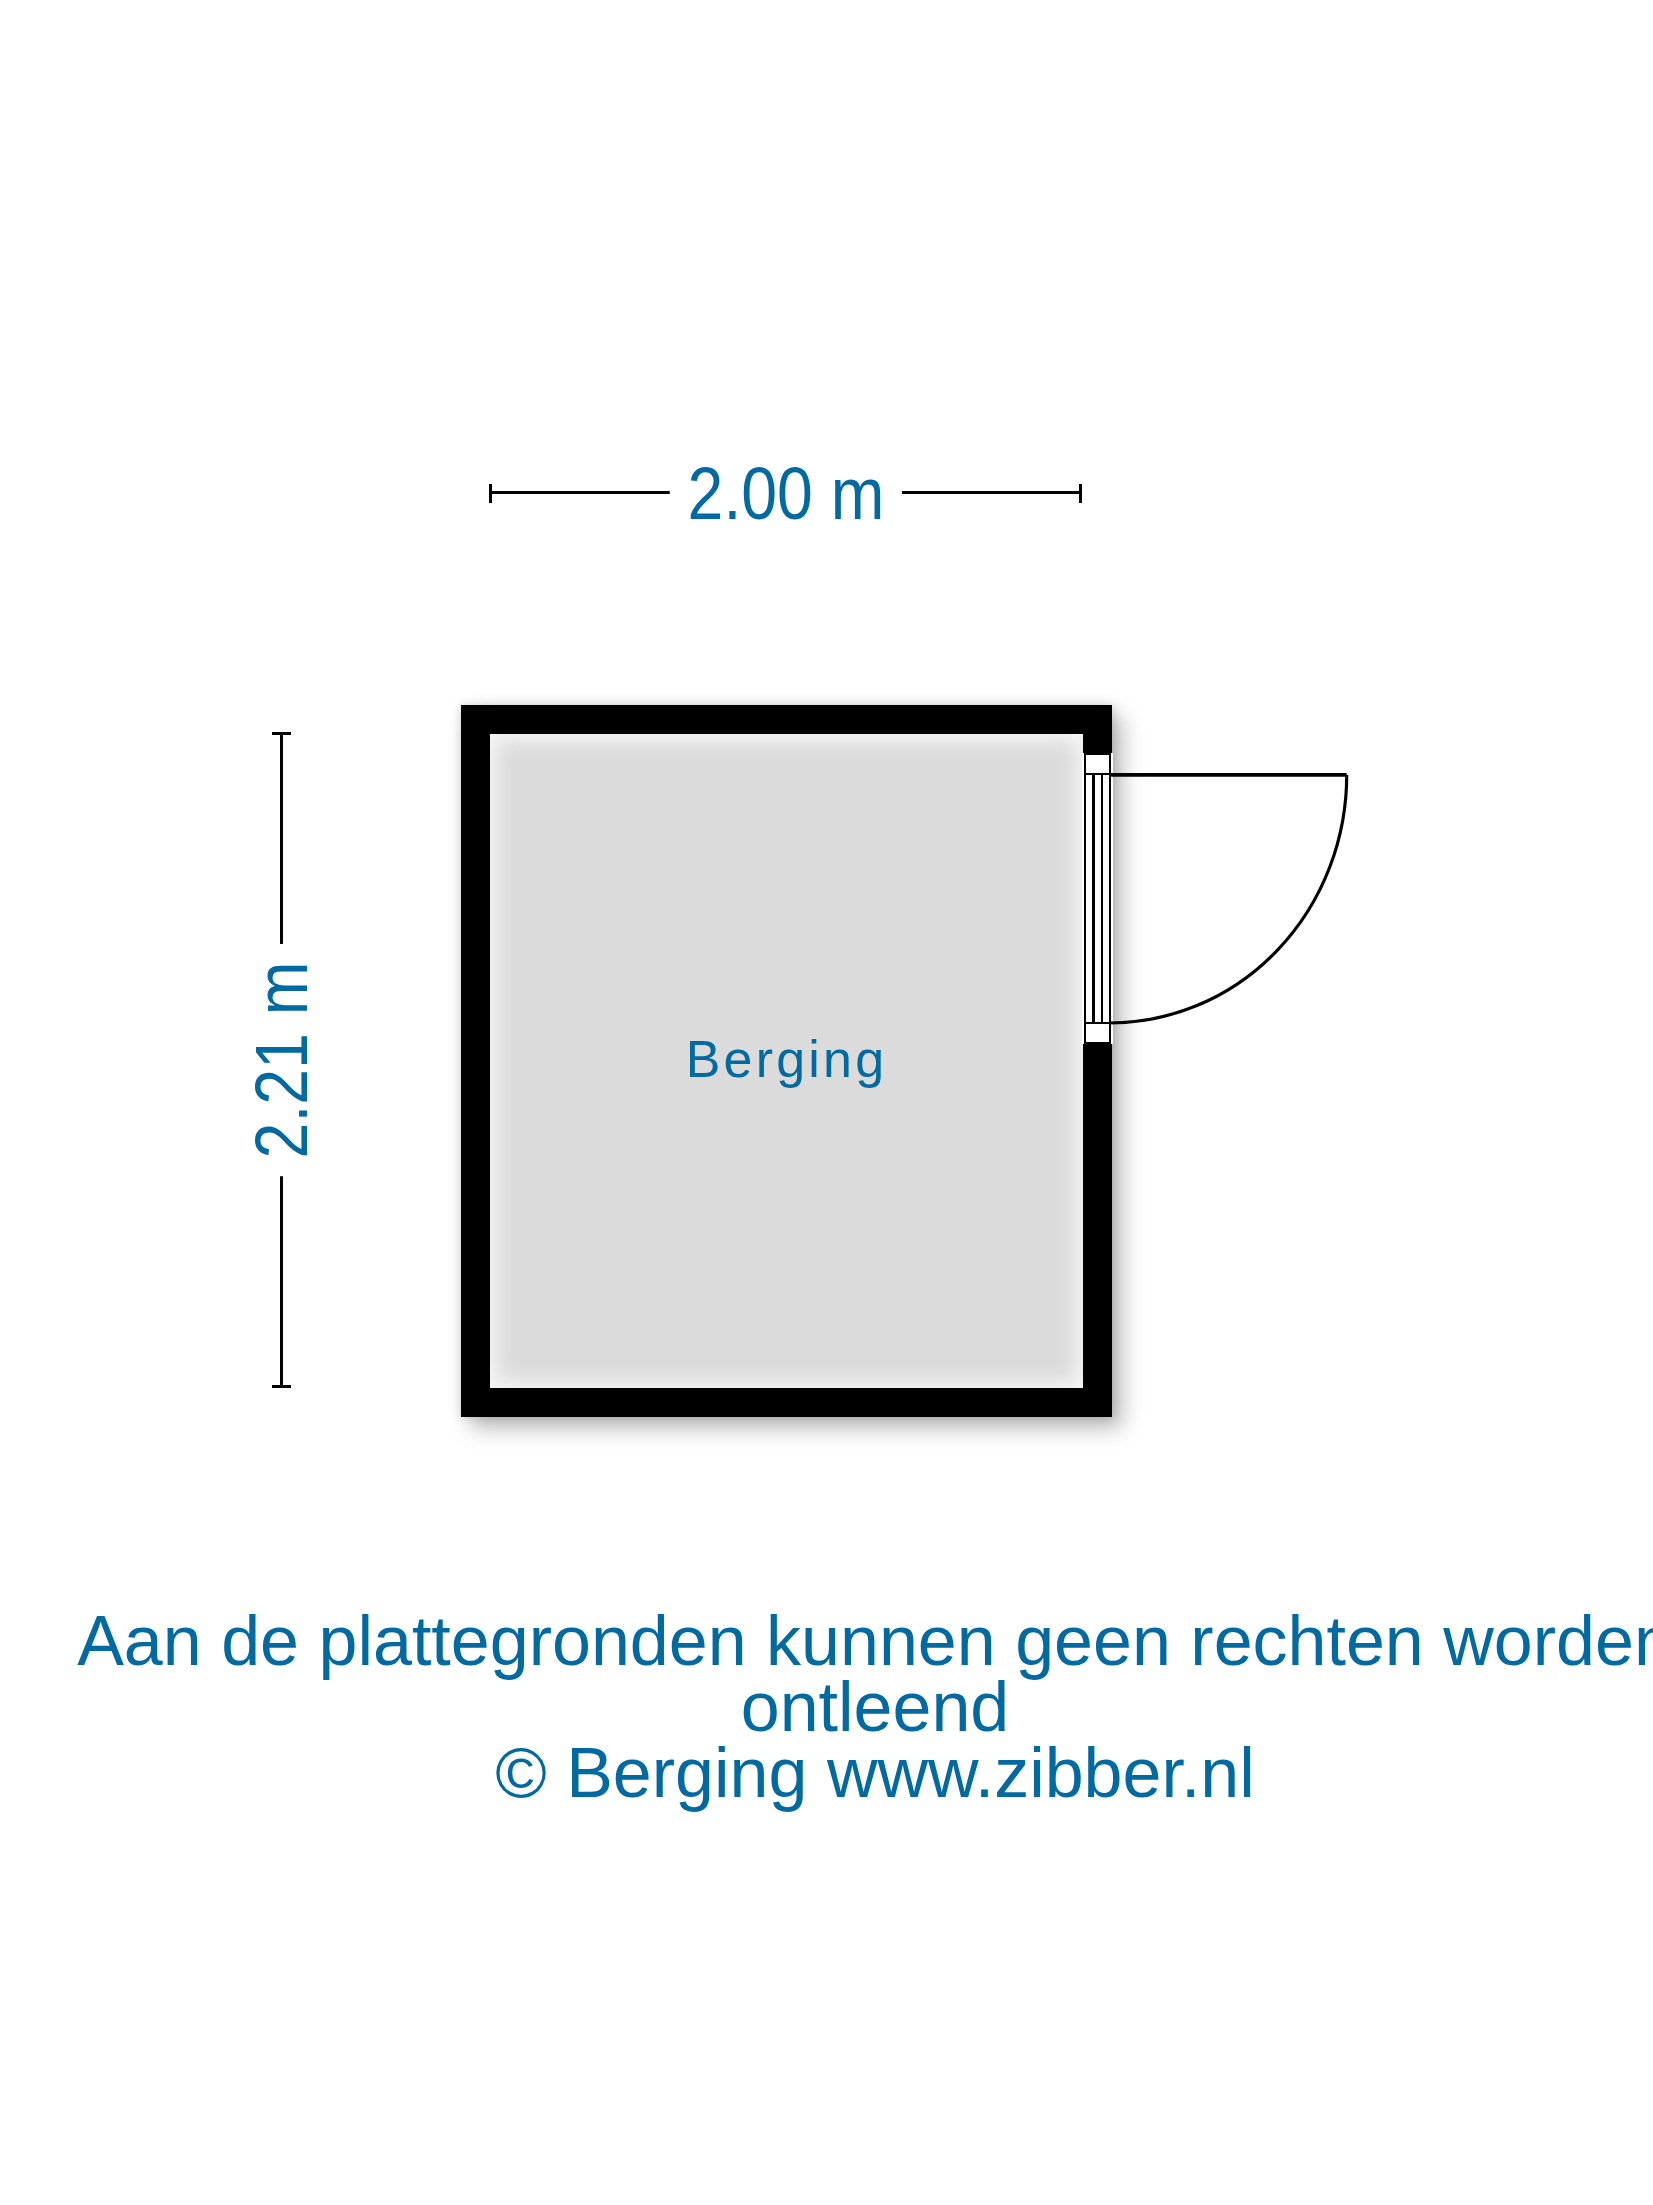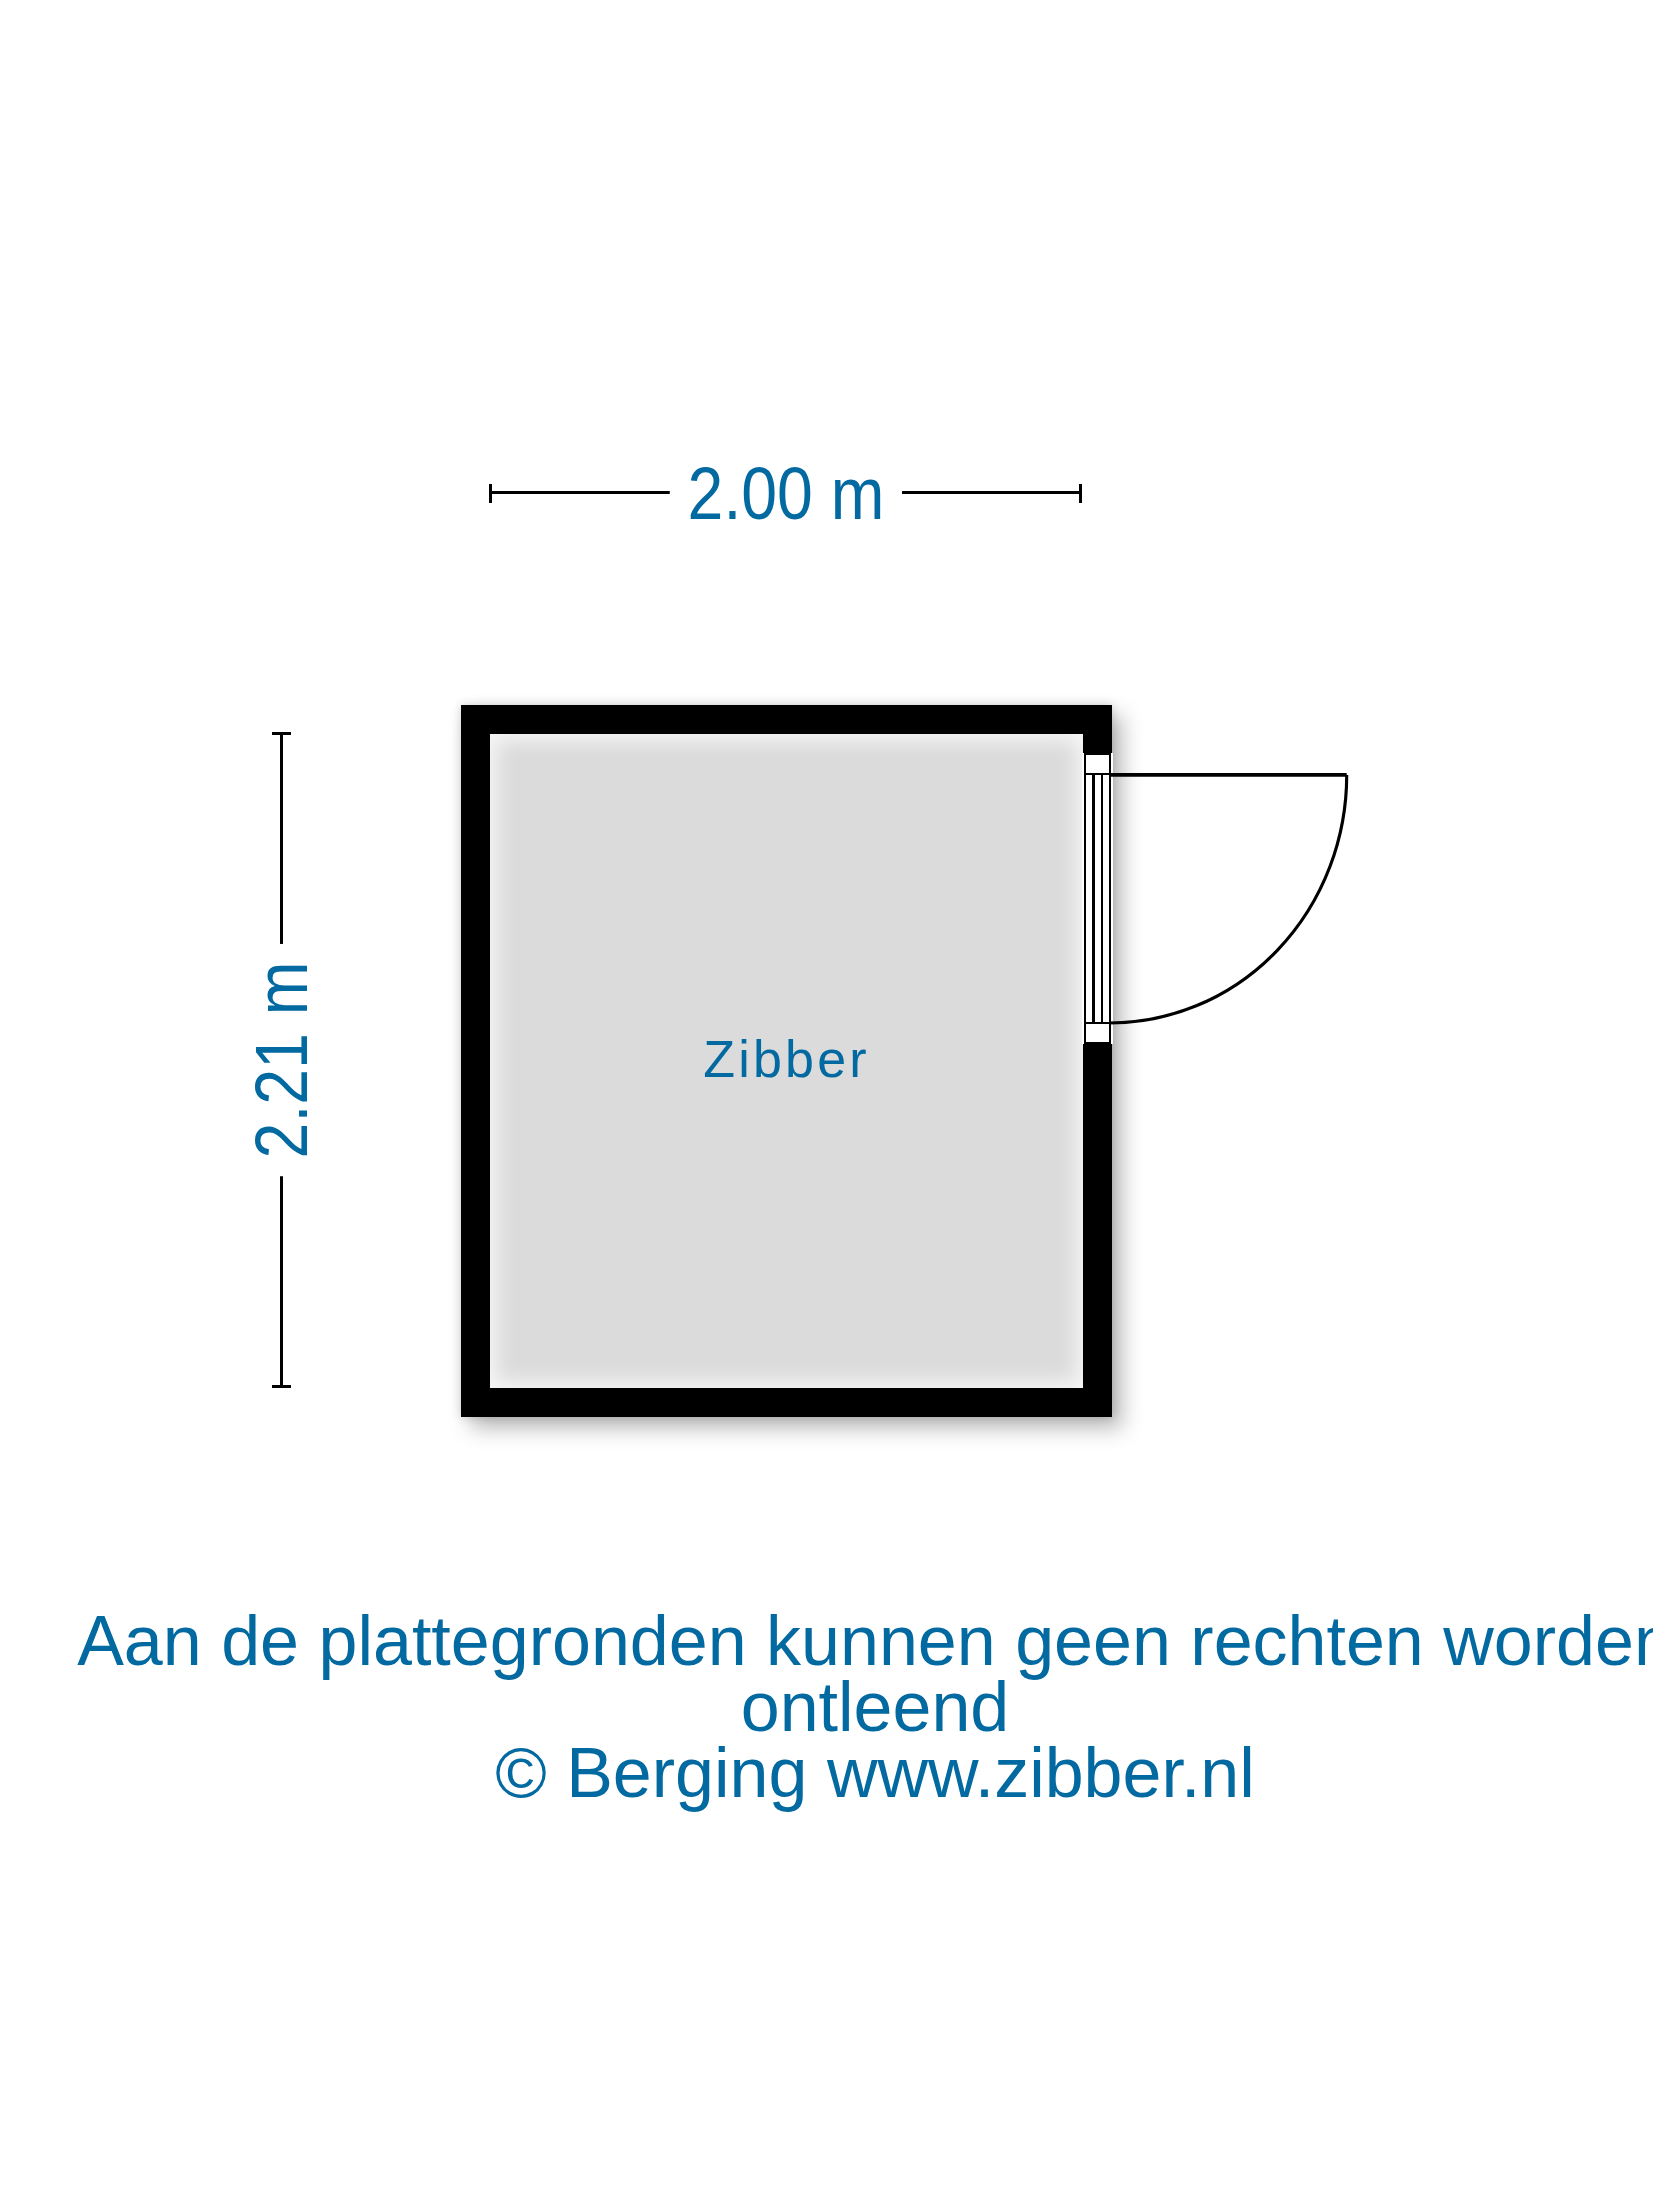--- a/index.html
+++ b/index.html
@@ -140,21 +140,21 @@
 
   <div>
     <div class="dim-line-v"></div>
     <div class="dim-tick-h top"></div>
     <div class="dim-tick-h bottom"></div>
     <div class="dim-label height">2.21 m</div>
   </div>
 
   <div class="room" style="background: rgb(0, 0, 0);">
     <div class="room-floor" style="background: rgb(219, 219, 219);">
-      <div class="room-label">Zibber</div>
+      <div class="room-label">Berging</div>
     </div>
   </div>
 
   <div class="door-opening"></div>
   <div class="door-jamb top"></div>
   <div class="door-jamb bottom"></div>
   <div class="door-frame">
     <div class="door-frame-line l1"></div>
     <div class="door-frame-line l2"></div>
   </div>

